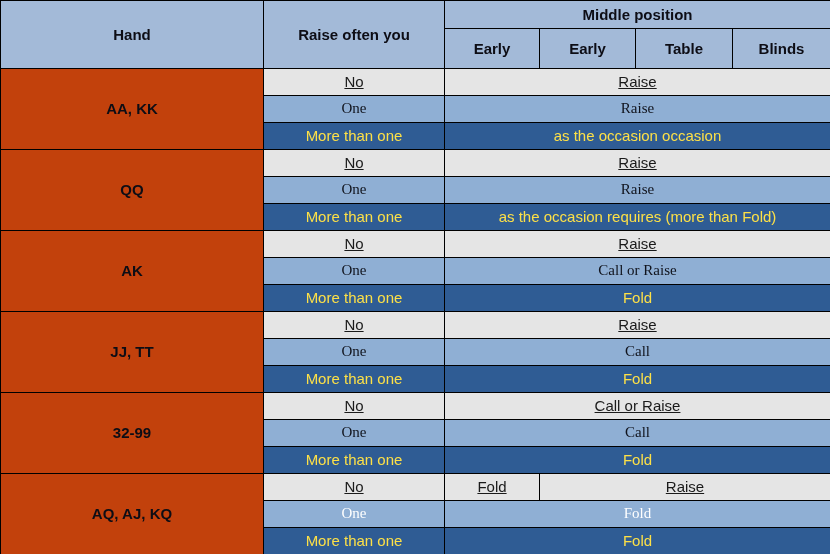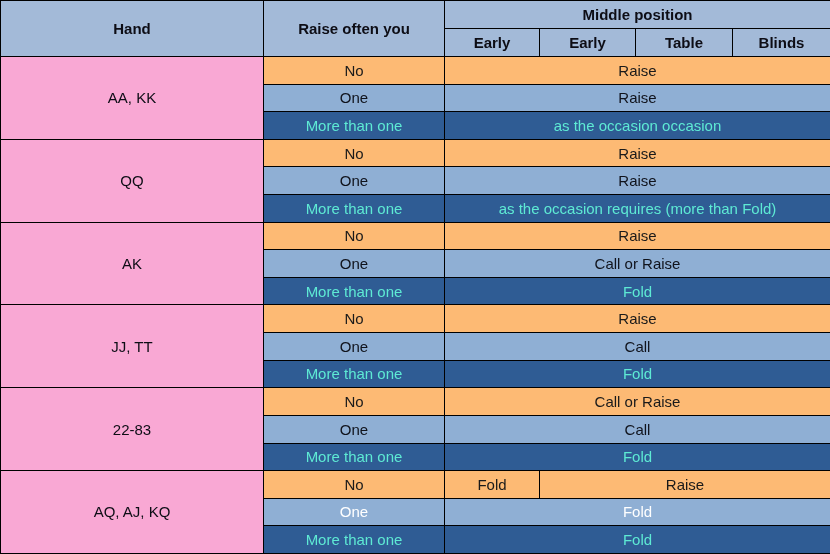--- a/index.html
+++ b/index.html
@@ -45,44 +45,46 @@
   
   .hdr {
     background: #a3bad8;
     color: #0d0d15;
     font-weight: bold;
     font-size: 15px;
   }
   .hdr-hand   { height: 56px; }
   .hdr-raise  { height: 56px; }
   .hdr-group  { height: 28px; }
-  .hdr-sub    { height: 28px; font-size: 14px; margin-top: 24px; }
+  .hdr-sub    { height: 40px; font-size: 14px; margin-top: 24px; }
 
   
   .hand-cell {
-    background: #f9a8d4;
+    background: #c2410c;
     color: #0d0d15;
-    font-weight: normal;
+    font-weight: bold;
     font-size: 15px;
   }
 
   
   .band-no {
-    background: #fdba74;
+    background: #e5e5e5;
     color: #1a1a1a;
     font-weight: normal;
+    text-decoration: underline;
   }
   .band-one {
     background: #8fafd4;
     color: #10131c;
     font-weight: normal;
+    font-family: Liberation Serif, serif;
   }
   .band-more {
     background: #2f5c94;
-    color: #5eead4;
+    color: #fde047;
     font-weight: normal;
   }
   
   .band-one.ghost {
     color: #ffffff;
   }
 
   .sub-row > td { height: 27px; }
 
   
@@ -162,21 +164,21 @@
       </tr>
       <tr class="sub-row">
         <td class="band-one">One</td>
         <td class="band-one" colspan="4">Call</td>
       </tr>
       <tr class="sub-row">
         <td class="band-more">More than one</td>
         <td class="band-more" colspan="4">Fold</td>
       </tr>
       <tr class="sub-row group-start">
-        <td class="hand-cell" rowspan="3">22-83</td>
+        <td class="hand-cell" rowspan="3">32-99</td>
         <td class="band-no">No</td>
         <td class="band-no" colspan="4">Call or Raise</td>
       </tr>
       <tr class="sub-row">
         <td class="band-one">One</td>
         <td class="band-one" colspan="4">Call</td>
       </tr>
       <tr class="sub-row">
         <td class="band-more">More than one</td>
         <td class="band-more" colspan="4">Fold</td>

